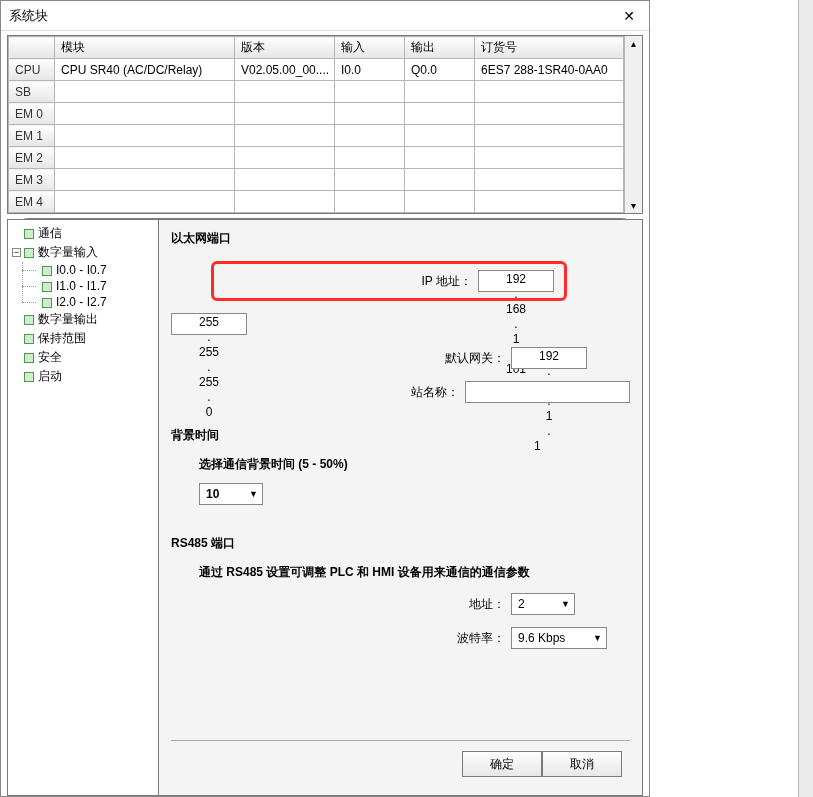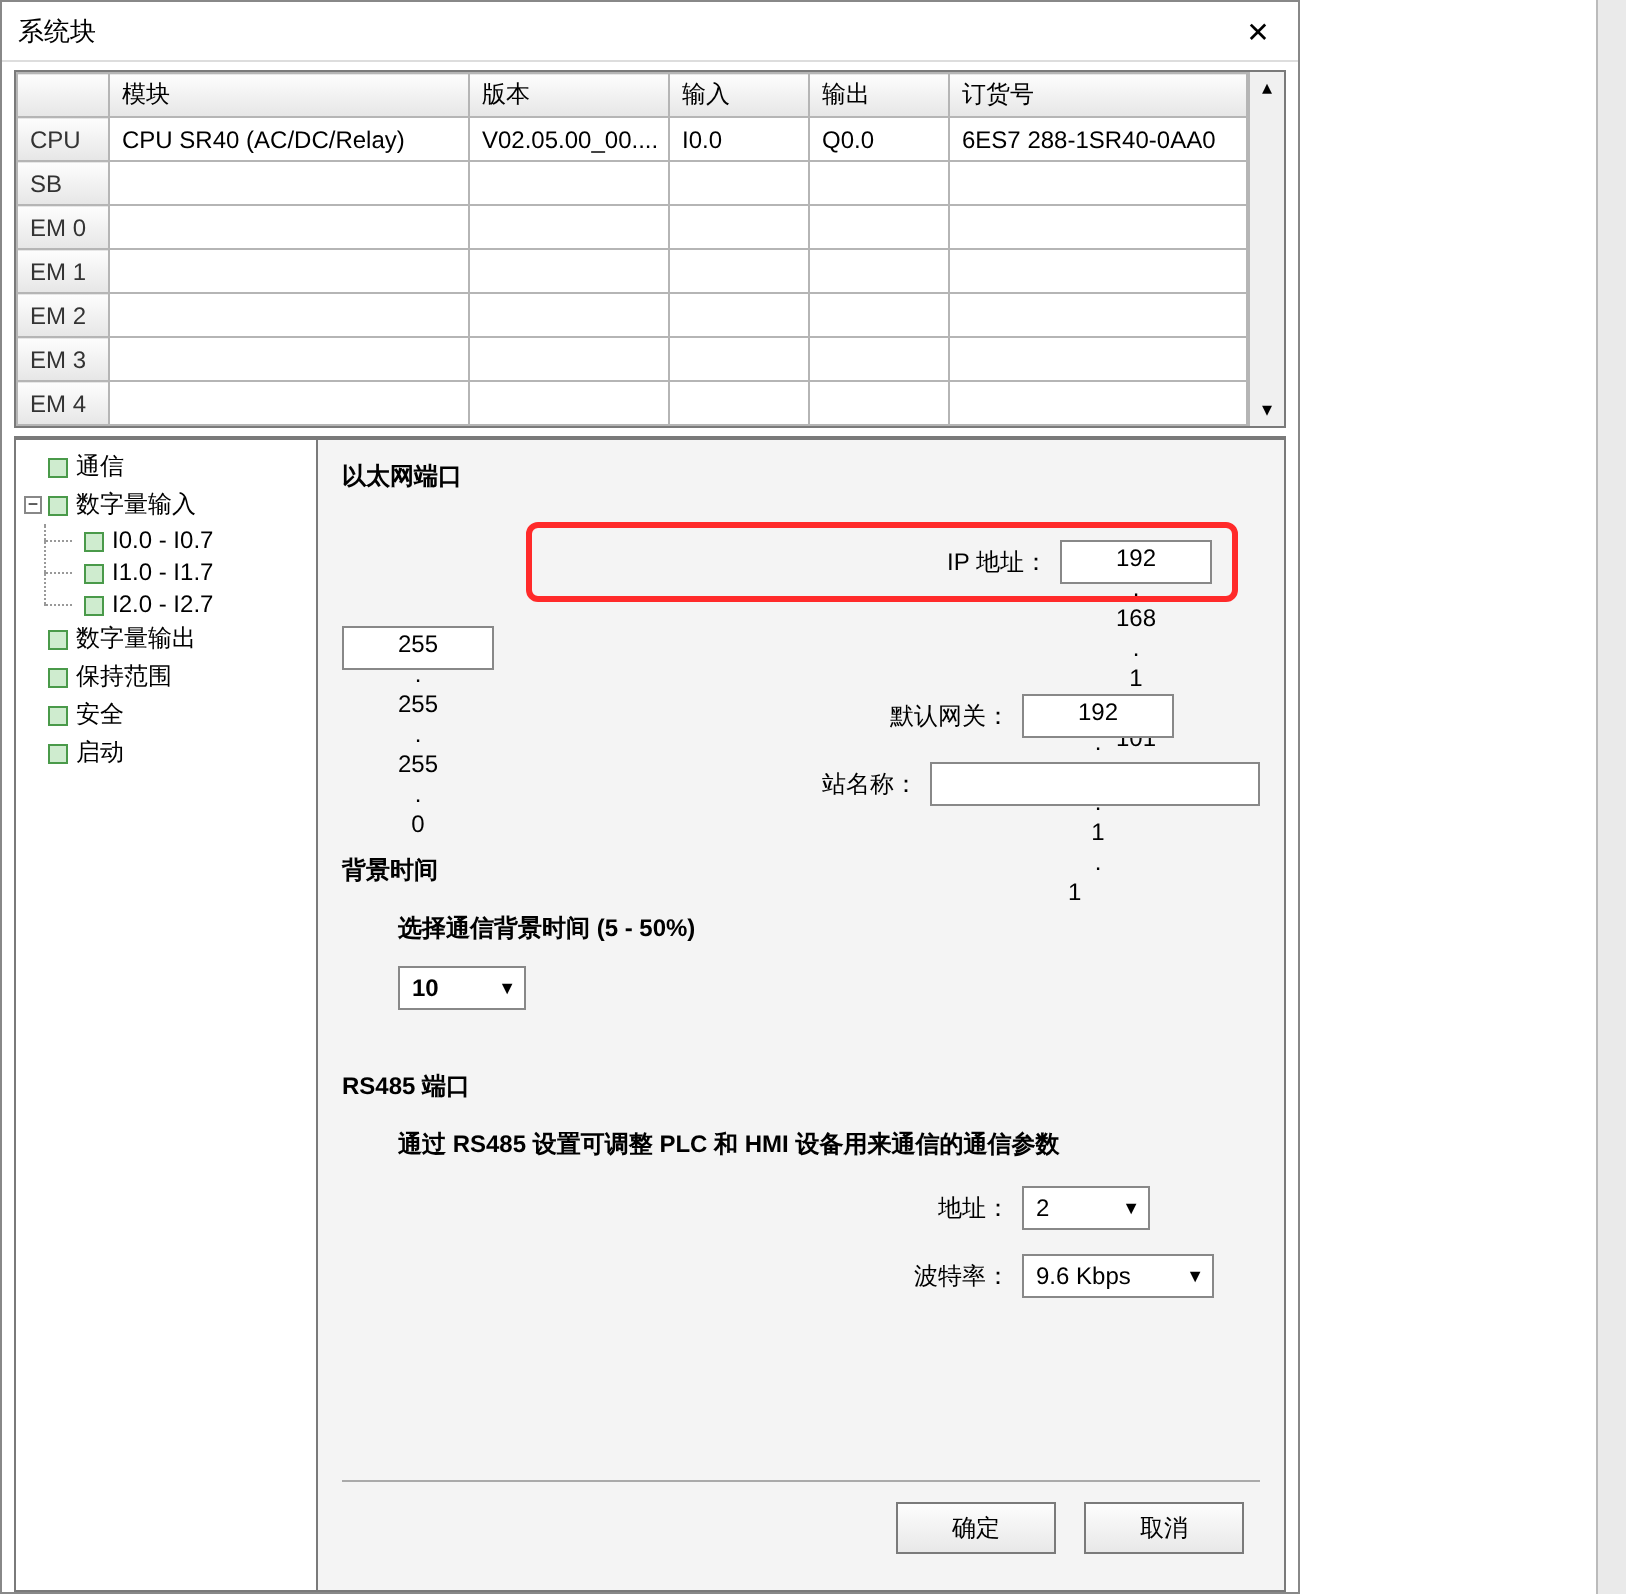--- a/index.html
+++ b/index.html
@@ -80,20 +80,21 @@
     justify-content: space-between;
     align-items: center;
   }
   .scroll-col .arrow { font-size: 10px; padding: 2px 0; cursor: pointer; }
   .body-row {
     display: flex;
     flex: 1;
     border-top: 1px solid #7a7a7a;
     margin: 4px 6px 0 6px;
     min-height: 0;
+    border-radius: 22px;
   }
   .tree {
     width: 152px;
     border: 1px solid #7a7a7a;
     border-right: 1px solid #7a7a7a;
     background: #fff;
     padding: 4px 2px;
     overflow: auto;
   }
   .tree ul { list-style: none; margin: 0; padding: 0; }
@@ -204,21 +205,21 @@
   }
   .sel .caret { margin-left: 8px; font-size: 9px; color: #000;}
   .sel.small { width: 64px; justify-content: space-between; }
   .sel.med { width: 96px; justify-content: space-between; }
   .para { margin: 4px 0 6px 28px; font-weight: bold; }
   .footer {
     border-top: 1px solid #aaa;
     padding: 10px 8px;
     display: flex;
     justify-content: flex-end;
-    gap: 14px;
+    gap: 0;
     background: #f4f4f4;
   }
   .btn {
     min-width: 80px;
     height: 26px;
     border: 1px solid #7a7a7a;
     background: linear-gradient(#fdfdfd, #e8e8e8);
     cursor: pointer;
     font-size: 12px;
     font-family: inherit;
@@ -352,21 +353,21 @@
           <li><span style="display: inline-block; width: 12px;"></span><span class="sq"></span><span>安全</span></li>
           <li><span style="display: inline-block; width: 12px;"></span><span class="sq"></span><span>启动</span></li>
         </ul>
     </div>
 
     <div class="content">
 
       <div class="section-title">以太网端口</div>
 
       <div class="fld-row">
-        <div class="ip-highlight" style="margin-left:92px">
+        <div class="ip-highlight" style="margin-left:40px">
           <span class="fld-label" style="width:264px">IP 地址：</span>
           <span class="ip-box">
             <input value="192" style="">
               <span class="dot">.</span>
             <input value="168" style="">
               <span class="dot">.</span>
             <input value="1" style="">
               <span class="dot">.</span>
             <input value="101" style="">
           </span>

